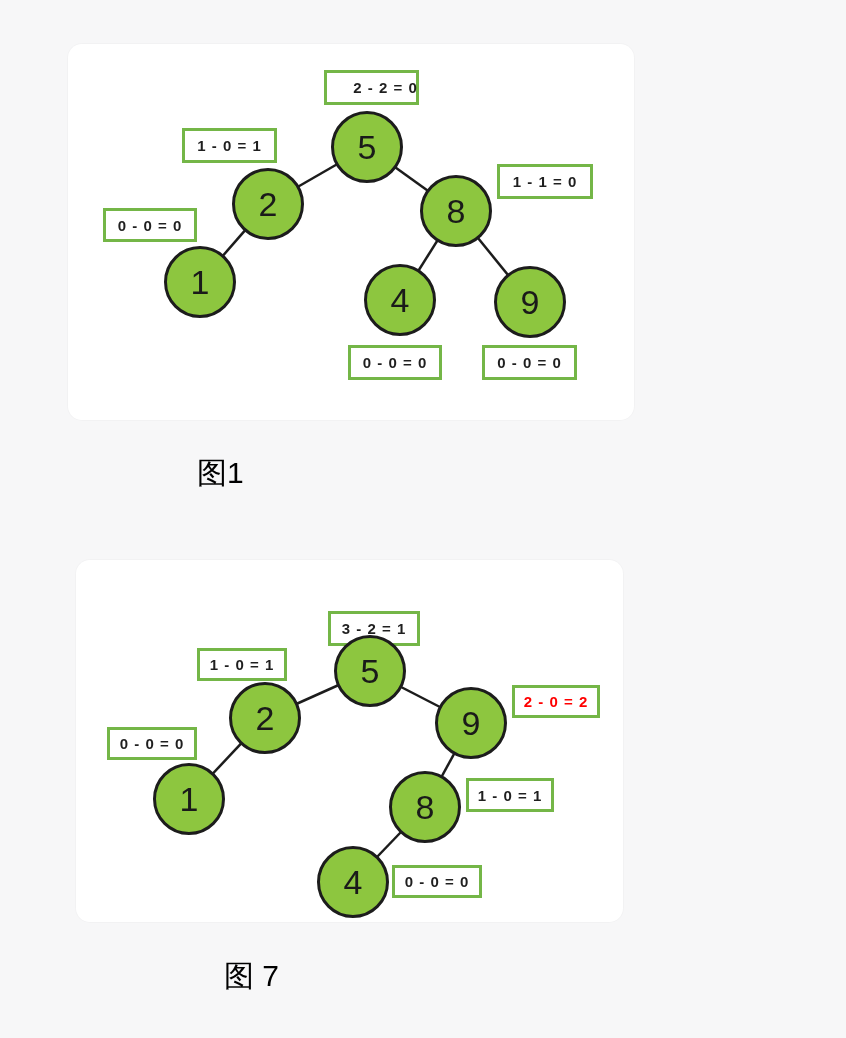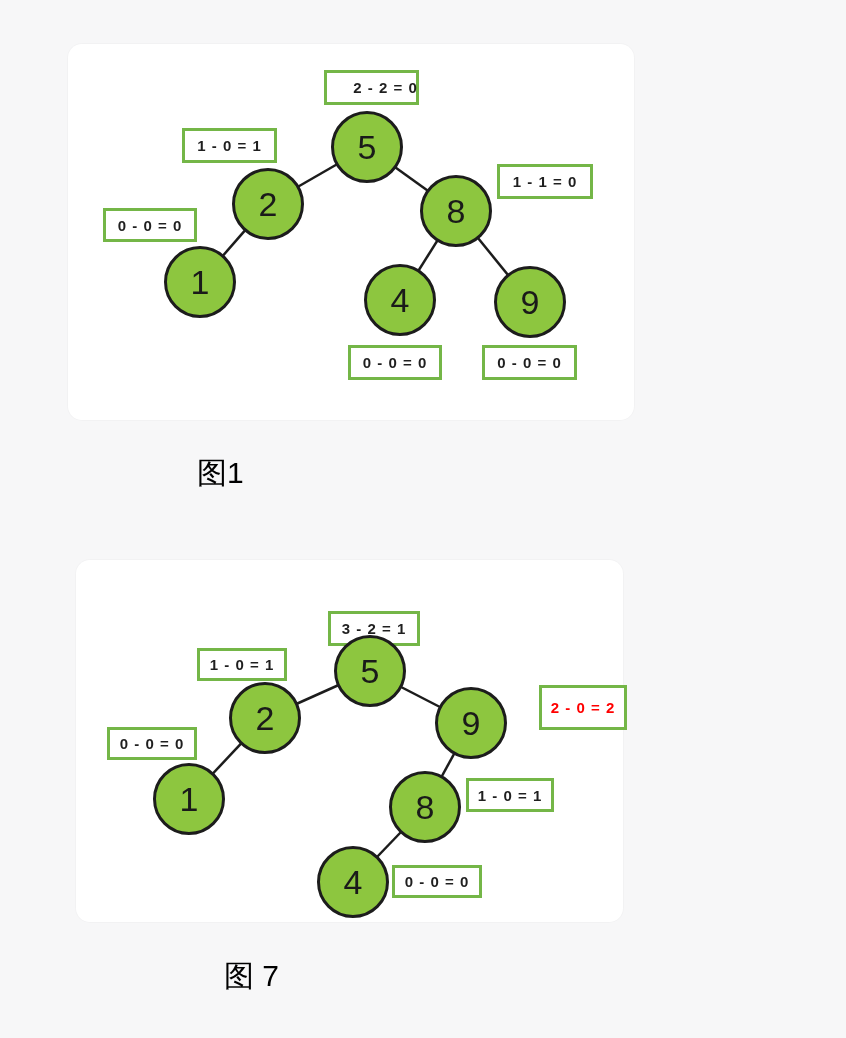--- a/index.html
+++ b/index.html
@@ -138,21 +138,21 @@
       <line x1="395" y1="163" x2="349" y2="247"></line>
       <line x1="349" y1="247" x2="277" y2="322"></line>
     </svg>
 
     <div class="balance" style="left:252px;top:33px;width:92px;height:35px;margin-top:18px;">
       <span>3 - 2 = 1</span>
     </div>
     <div class="balance" style="left:121px;top:88px;width:90px;height:33px;">
       <span>1 - 0 = 1</span>
     </div>
-    <div class="balance alert" style="left:436px;top:125px;width:88px;height:45px;margin-left:27px;">
+    <div class="balance alert" style="left:436px;top:125px;width:88px;height:33px;">
       <span>2 - 0 = 2</span>
     </div>
     <div class="balance" style="left:31px;top:167px;width:90px;height:33px;">
       <span>0 - 0 = 0</span>
     </div>
     <div class="balance" style="left:390px;top:218px;width:88px;height:34px;">
       <span>1 - 0 = 1</span>
     </div>
     <div class="balance" style="left:316px;top:305px;width:90px;height:33px;">
       <span>0 - 0 = 0</span>

